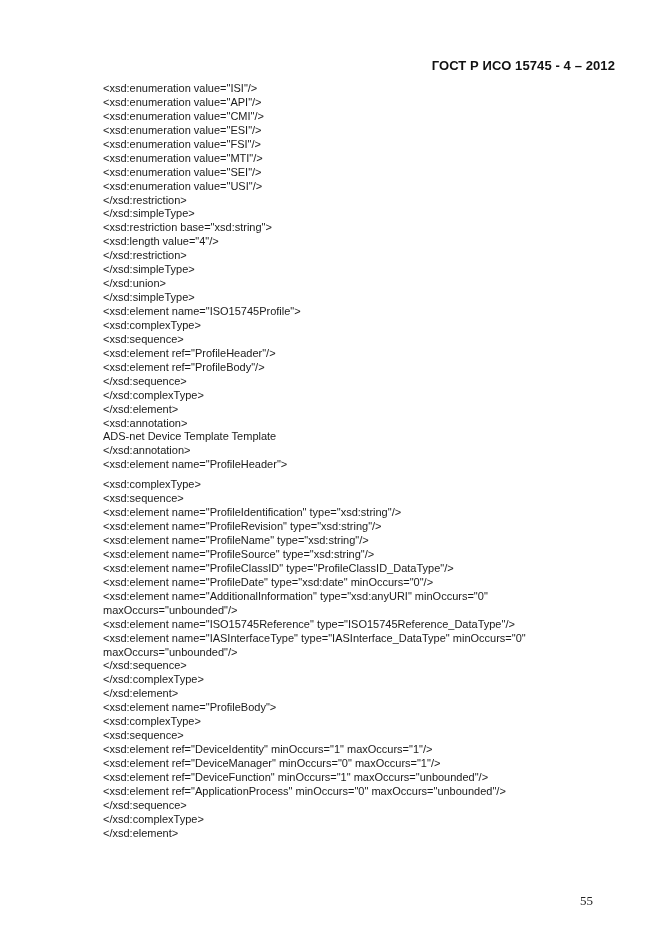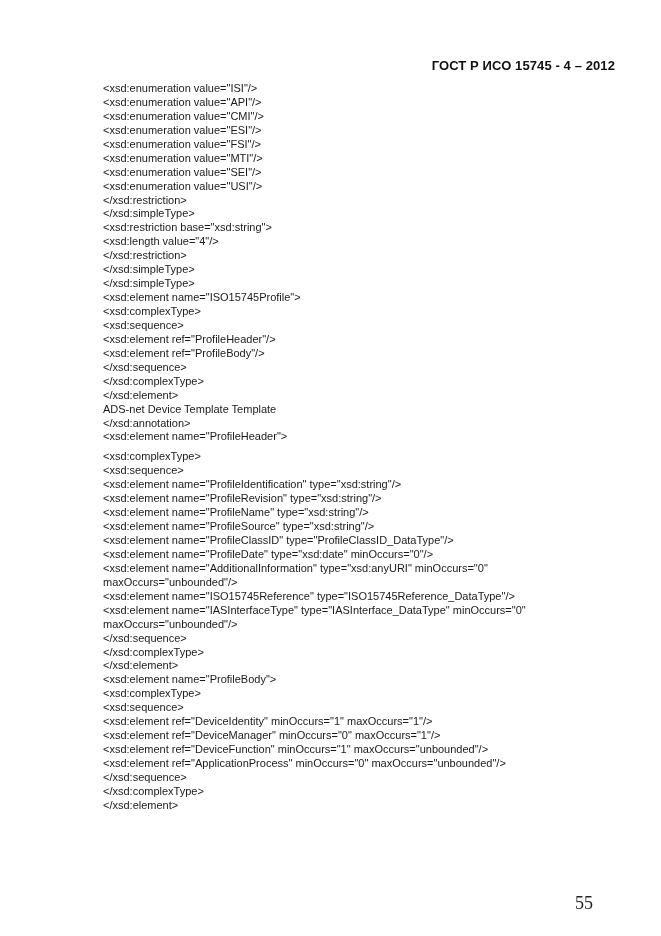--- a/index.html
+++ b/index.html
@@ -11,21 +11,21 @@
     letter-spacing:0.1px;
   }
   .code {
     position:absolute; left:103px; top:62px;
     font-family:"Liberation Sans", sans-serif; font-size:11px; color:#1a1a1a;
     line-height:13.95px;
   }
   .code .line { white-space:pre; display:block; height:13.95px; }
   .pagenum {
     position:absolute; right:68px; top:873px;
-    font-family:"Liberation Serif", serif; font-size:18px; color:#222;
+    font-family:"Liberation Serif", serif; font-size:13px; color:#222;
   }
 </style>
 </head>
 <body>
 
 <div class="page">
   <div class="header">ГОСТ Р ИСО 15745 - 4 – 2012</div>
 
   <div class="code" id="code">
       <span class="line">&lt;xsd:enumeration value="ISI"/&gt;</span>
@@ -35,29 +35,31 @@
       <span class="line">&lt;xsd:enumeration value="FSI"/&gt;</span>
       <span class="line">&lt;xsd:enumeration value="MTI"/&gt;</span>
       <span class="line">&lt;xsd:enumeration value="SEI"/&gt;</span>
       <span class="line">&lt;xsd:enumeration value="USI"/&gt;</span>
       <span class="line">&lt;/xsd:restriction&gt;</span>
       <span class="line">&lt;/xsd:simpleType&gt;</span>
       <span class="line">&lt;xsd:restriction base="xsd:string"&gt;</span>
       <span class="line">&lt;xsd:length value="4"/&gt;</span>
       <span class="line">&lt;/xsd:restriction&gt;</span>
       <span class="line">&lt;/xsd:simpleType&gt;</span>
+      <span class="line">&lt;/xsd:union&gt;</span>
       <span class="line">&lt;/xsd:simpleType&gt;</span>
       <span class="line">&lt;xsd:element name="ISO15745Profile"&gt;</span>
       <span class="line">&lt;xsd:complexType&gt;</span>
       <span class="line">&lt;xsd:sequence&gt;</span>
       <span class="line">&lt;xsd:element ref="ProfileHeader"/&gt;</span>
       <span class="line">&lt;xsd:element ref="ProfileBody"/&gt;</span>
       <span class="line">&lt;/xsd:sequence&gt;</span>
       <span class="line">&lt;/xsd:complexType&gt;</span>
       <span class="line">&lt;/xsd:element&gt;</span>
+      <span class="line">&lt;xsd:annotation&gt;</span>
       <span class="line">ADS-net Device Template Template</span>
       <span class="line">&lt;/xsd:annotation&gt;</span>
       <span class="line">&lt;xsd:element name="ProfileHeader"&gt;</span>
       <span class="line after-gap" style="margin-top: 6px;">&lt;xsd:complexType&gt;</span>
       <span class="line">&lt;xsd:sequence&gt;</span>
       <span class="line">&lt;xsd:element name="ProfileIdentification" type="xsd:string"/&gt;</span>
       <span class="line">&lt;xsd:element name="ProfileRevision" type="xsd:string"/&gt;</span>
       <span class="line">&lt;xsd:element name="ProfileName" type="xsd:string"/&gt;</span>
       <span class="line">&lt;xsd:element name="ProfileSource" type="xsd:string"/&gt;</span>
       <span class="line">&lt;xsd:element name="ProfileClassID" type="ProfileClassID_DataType"/&gt;</span>

